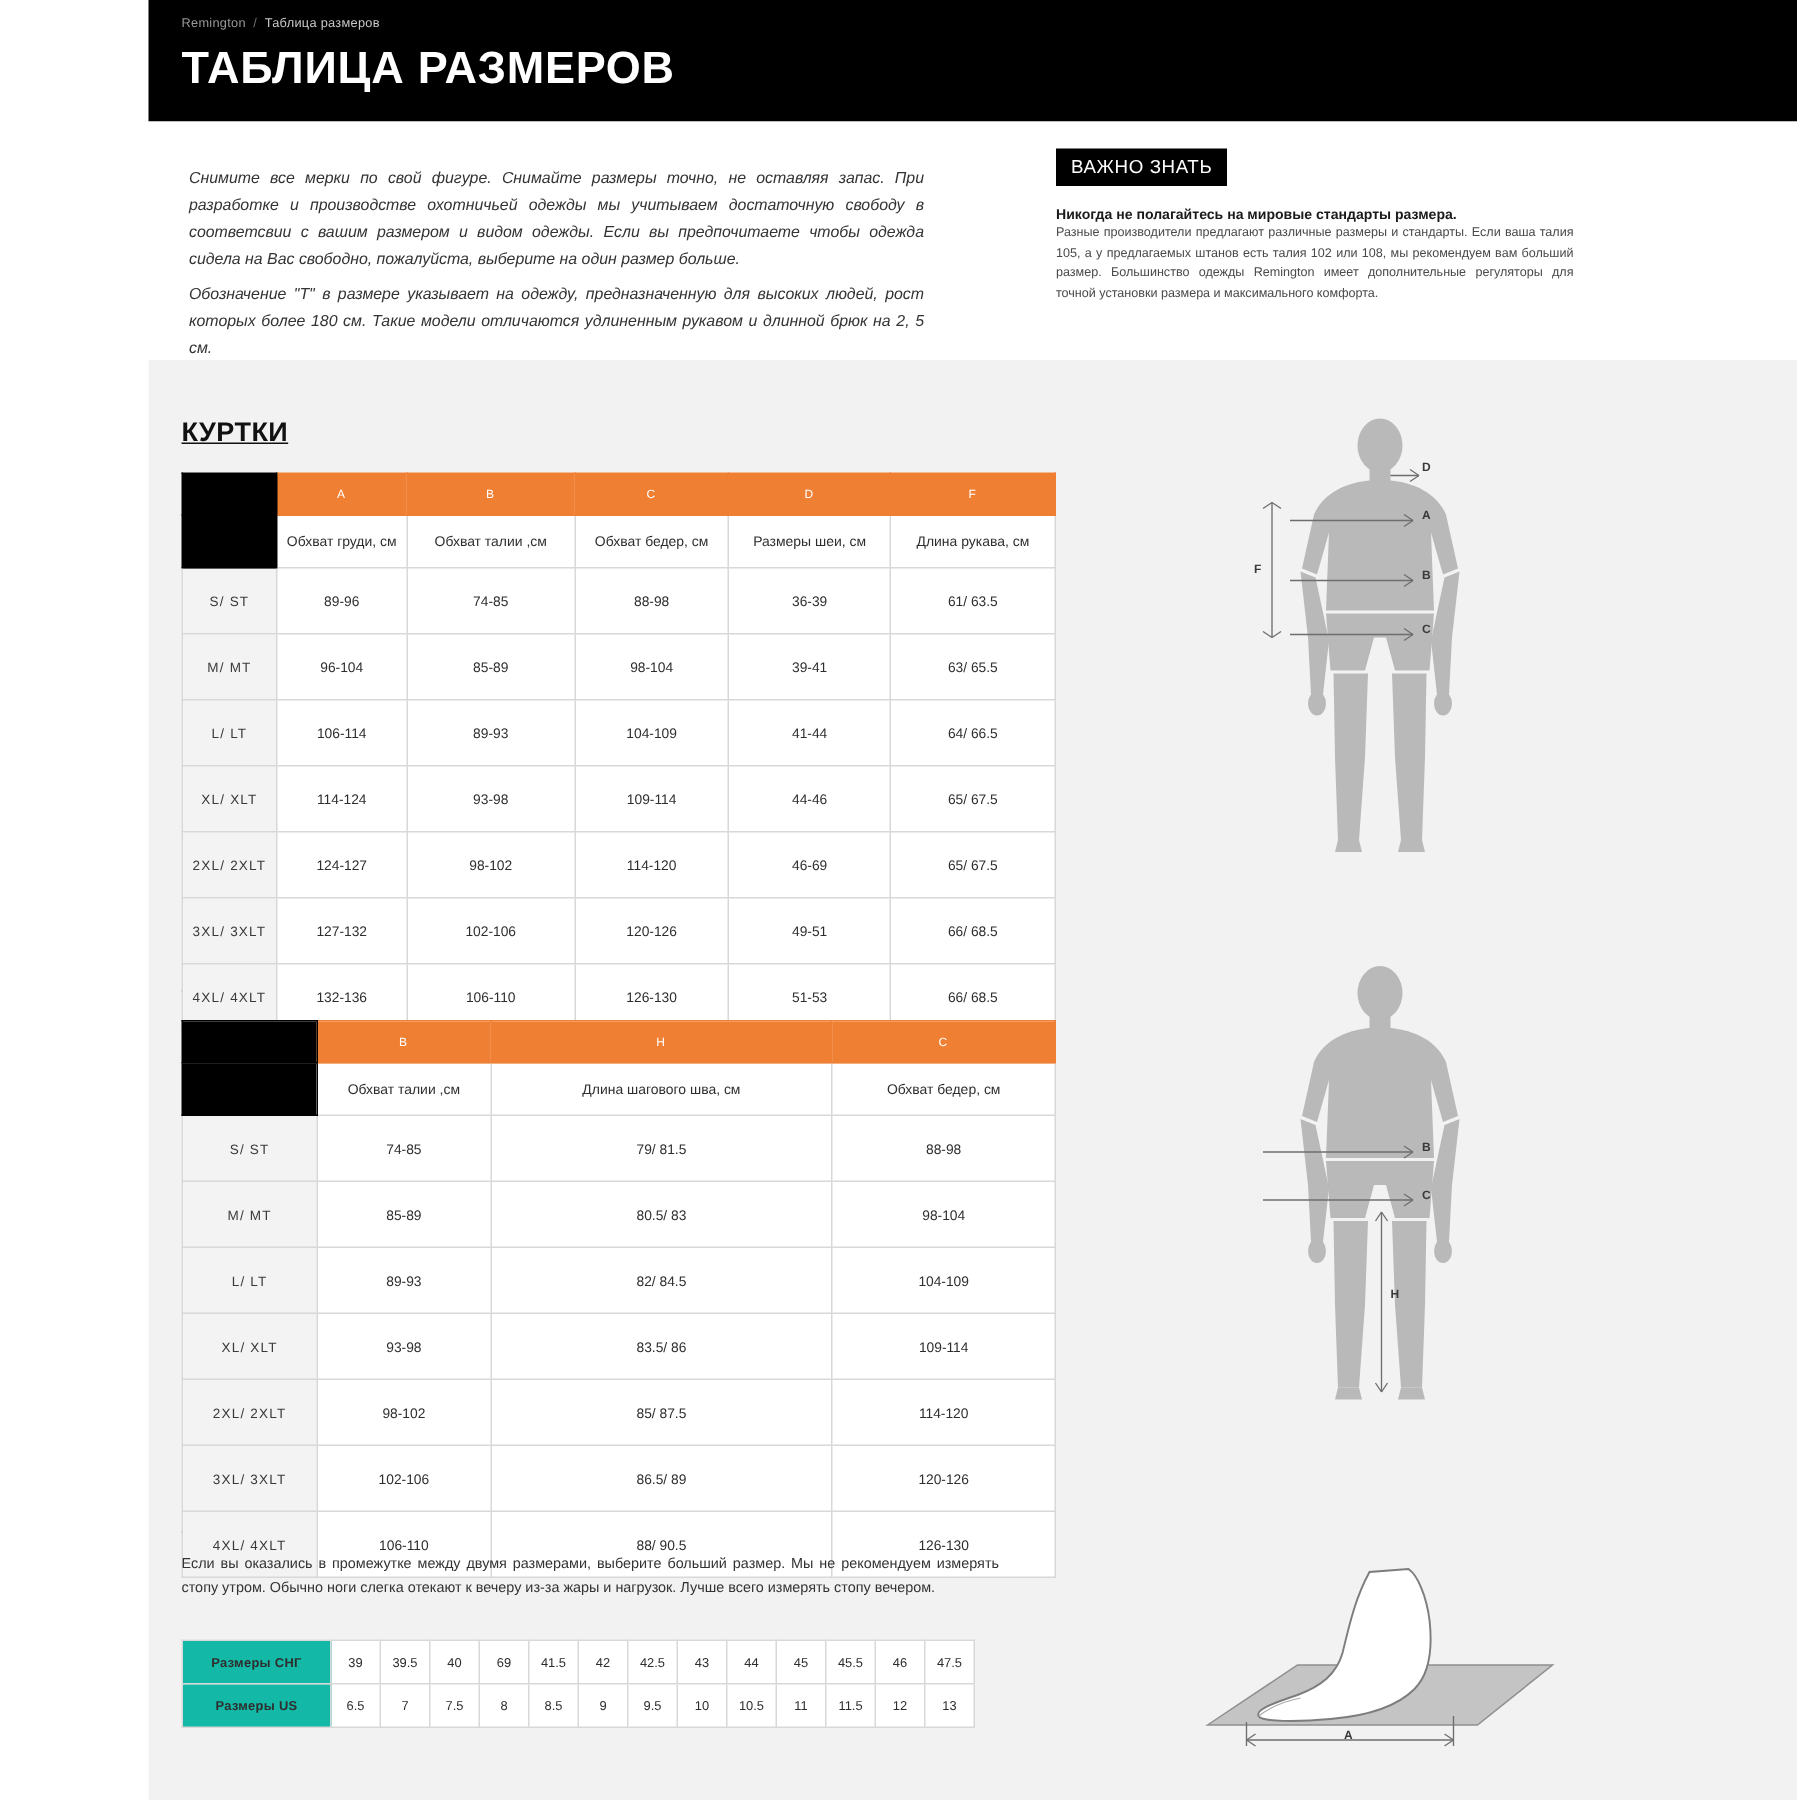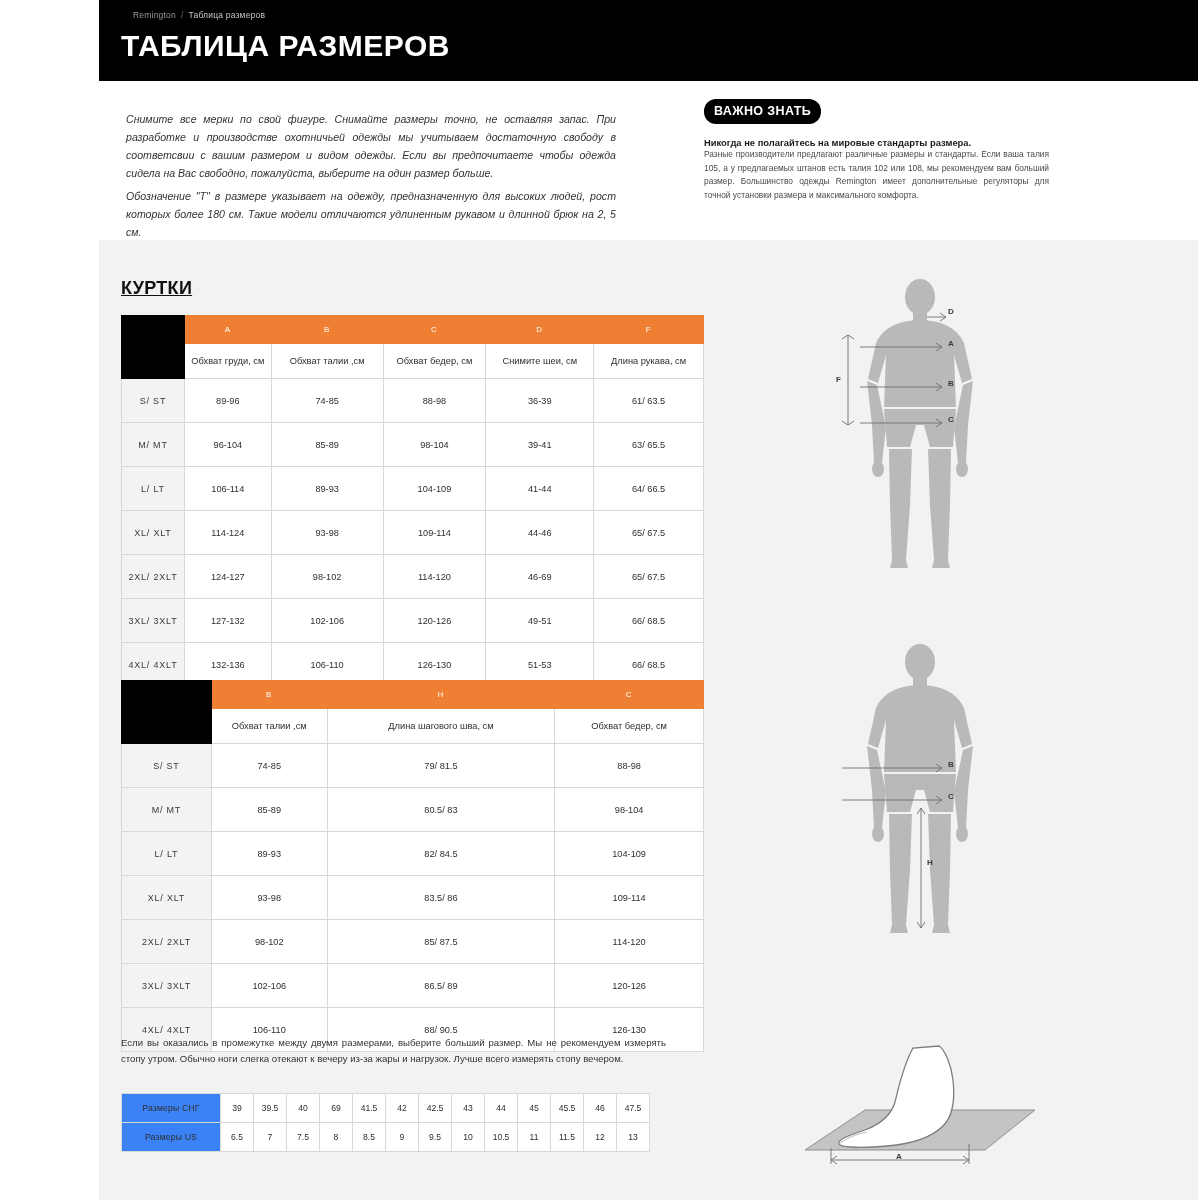--- a/index.html
+++ b/index.html
@@ -31,21 +31,20 @@
     background: #000000;
     color: #ffffff;
   }
   .breadcrumb {
     position: absolute;
     left: 22px;
     top: 10px;
     font-size: 8.5px;
     color: #9a9a9a;
     letter-spacing: .2px;
-    margin-left: 12px;
   }
   .breadcrumb .sep { margin: 0 5px; color: #6d6d6d; }
   .breadcrumb .crumb-current { color: #c9c9c9; }
   .page-title {
     position: absolute;
     left: 22px;
     top: 31px;
     font-size: 30px;
     font-weight: bold;
     letter-spacing: .5px;
@@ -77,24 +76,23 @@
     position: absolute;
     left: 605px;
     top: 18px;
     width: 345px;
   }
   .important-badge {
     display: inline-block;
     background: #000000;
     color: #ffffff;
     font-size: 12.5px;
-    font-weight: bold;
+    font-weight: normal;
     letter-spacing: .4px;
     padding: 5px 10px 6px 10px;
-    border-radius: 12px;
   }
   .important-sub {
     margin-top: 13px;
     font-size: 9.4px;
     font-weight: bold;
     color: #1a1a1a;
   }
   .important-body {
     font-size: 8.4px;
     line-height: 13.5px;
@@ -192,22 +190,22 @@
   }
   #shoes-table td, #shoes-table th {
     border: 1px solid #d8d8d8;
     height: 26px;
     text-align: center;
     font-weight: normal;
     color: #2e2e2e;
     min-width: 30px;
   }
   #shoes-table td.rowhead, #shoes-table th.rowhead {
-    background: #3b82f6;
-    font-weight: normal;
+    background: #14b8a6;
+    font-weight: bold;
     font-size: 8.6px;
     width: 86px;
     padding: 0 6px;
     letter-spacing: .2px;
   }
 
   .shoes-note {
     position: absolute;
     left: 121px;
     top: 1035px;
@@ -277,21 +275,21 @@
         <th>B</th>
         <th>C</th>
         <th>D</th>
         <th>F</th>
       </tr>
       <tr class="names">
         <th class="corner"></th>
         <th>Обхват груди, см</th>
         <th>Обхват талии ,см</th>
         <th>Обхват бедер, см</th>
-        <th>Снимите шеи, см</th>
+        <th>Размеры шеи, см</th>
         <th>Длина рукава, см</th>
       </tr>
     </thead>
     <tbody>
       <tr>
         <td class="sizecell">S/ ST</td>
         <td>89-96</td>
         <td>74-85</td>
         <td>88-98</td>
         <td>36-39</td>

